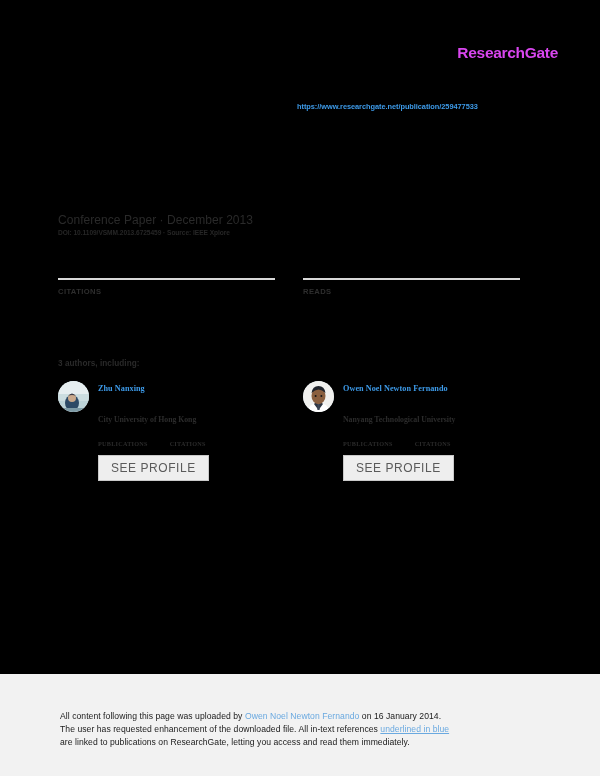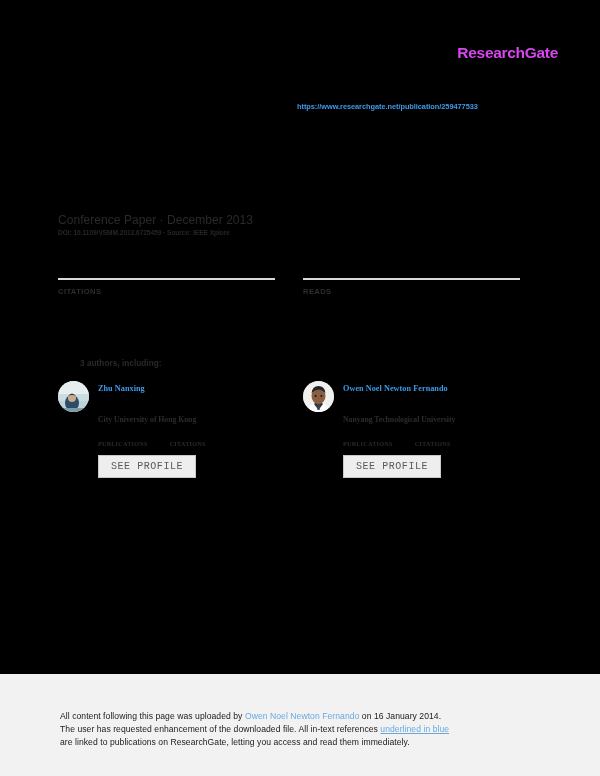--- a/index.html
+++ b/index.html
@@ -125,21 +125,20 @@
 
   
   .authors-heading {
     position: absolute;
     left: 58px;
     top: 359px;
     font-size: 8.2px;
     font-weight: bold;
     color: #2a2a2a;
     letter-spacing: 0.05px;
-    margin-left: 22px;
   }
 
   .authors {
     position: absolute;
     left: 58px;
     top: 381px;
     width: 462px;
     display: flex;
     gap: 28px;
   }
@@ -204,26 +203,25 @@
   }
 
   .see-profile {
     margin-top: 8px;
     margin-left: 40px;
     display: inline-block;
     padding: 5px 12px 5px 12px;
     background: #eeeeee;
     border: 1px solid #c9c9c9;
     color: #5a5a5a;
-    font-size: 10px;
+    font-size: 12px;
     font-weight: normal;
     letter-spacing: 0.55px;
     text-align: center;
     cursor: pointer;
-    font-family: Liberation Mono, monospace;
   }
 
   
   .footer {
     position: absolute;
     left: 0;
     top: 674px;
     width: 600px;
     height: 102px;
     background: #f2f2f2;

